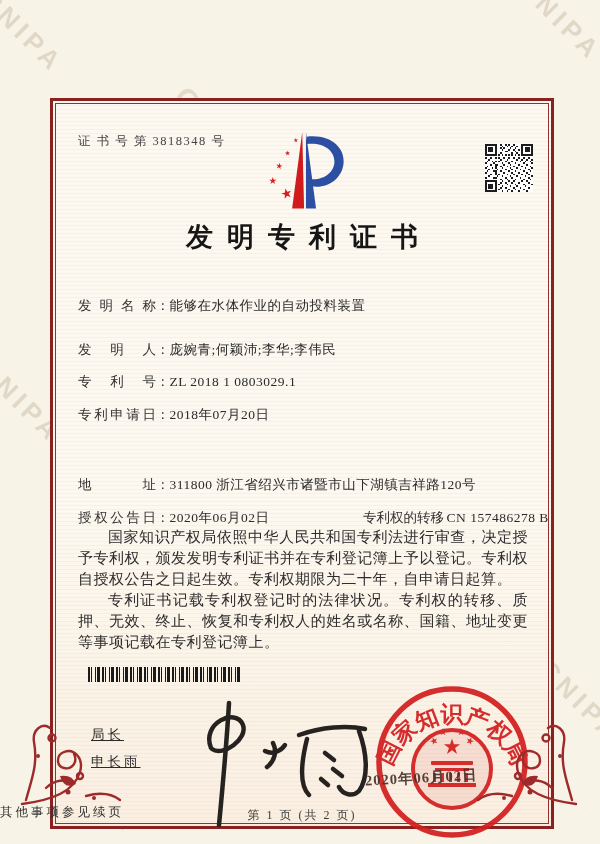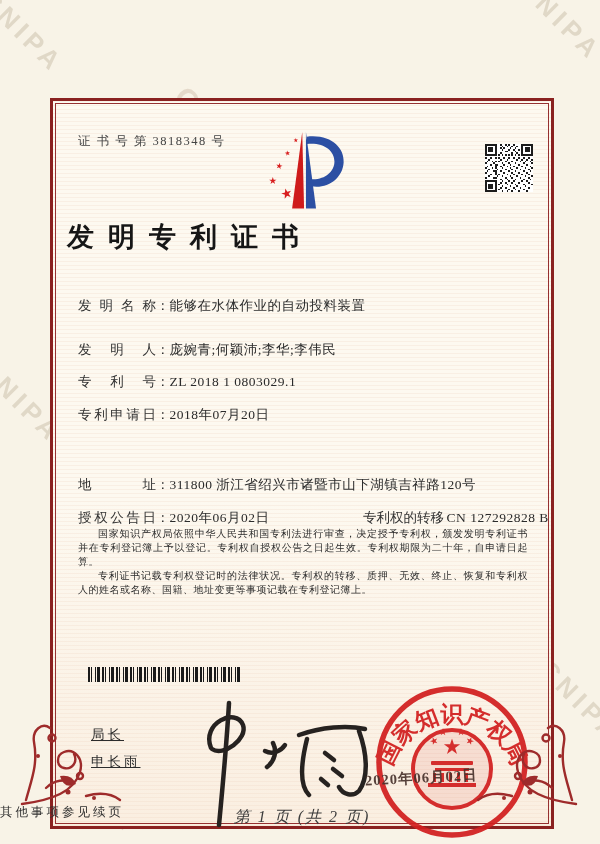--- a/index.html
+++ b/index.html
@@ -35,40 +35,40 @@
   }
   .cert::after {
     content:""; position:absolute; inset:2px; border:1px solid #963030; pointer-events:none;
   }
   .cert-no {
     position:absolute; left:25px; top:32px; font-size:12.5px; letter-spacing:1.5px; color:#444;
   }
   .logo { position:absolute; left:206px; top:28px; width:92px; height:88px; }
   .qr { position:absolute; left:432px; top:43px; width:48px; height:48px; }
   .title {
-    position:absolute; left:0; right:0; top:118px; text-align:left;
+    position:absolute; left:0; right:0; top:118px; text-align:center;
     font-size:27px; font-weight:bold; color:#161616;
     letter-spacing:14px; text-indent:14px;
   }
   
   .frow { position:absolute; left:25px; right:22px; font-size:13.5px; color:#2e2e2e; white-space:nowrap; }
   .flabel {
     display:inline-block; width:78px; vertical-align:bottom;
     text-align:justify; text-align-last:justify; color:#333;
   }
   .fcolon { display:inline-block; color:#333; }
   .fvalue { color:#2b2b2b; letter-spacing:0.5px; }
   #f1{top:196px} #f2{top:240px} #f3{top:272px} #f4{top:305px}
   #f5{top:338px} #f6{top:375px} #f7{top:408px}
   .fpair2 { position:absolute; left:285px; top:0; }
   .fpair2 .flabel { width:70px; }
   
   .paras { position:absolute; left:25px; right:23px; top:426px; }
   .paras p {
-    margin:0; font-size:10px; line-height:14px; color:#2d2d2d;
+    margin:0; font-size:15px; line-height:21px; color:#2d2d2d;
     text-align:justify; text-indent:2em; letter-spacing:0.5px;
   }
   
   .barcode {
     position:absolute; left:35px; top:566px; width:152px; height:15px;
     background:repeating-linear-gradient(90deg,
       #1a1a1a 0 2px, transparent 2px 3px,
       #1a1a1a 3px 4px, transparent 4px 7px,
       #1a1a1a 7px 8px, transparent 8px 9px,
       #1a1a1a 9px 12px, transparent 12px 14px);
@@ -80,21 +80,21 @@
   
   .seal { position:absolute; left:320px; top:582px; width:158px; height:158px; z-index:5; opacity:0.93; }
   .seal-date {
     position:absolute; left:312px; top:666px; width:170px; z-index:6;
     font-size:14.5px; font-weight:bold; color:rgba(72,50,44,0.92);
     letter-spacing:1px; transform:rotate(-3deg); white-space:nowrap;
   }
   
   .page-num {
     position:absolute; left:0; right:0; top:706px; text-align:center;
-    font-size:16px; color:#3c3c3c; letter-spacing:2px; z-index:2;font-style:italic;
+    font-size:12px; color:#3c3c3c; letter-spacing:2px; z-index:2;
   }
   .footer-note {
     position:absolute; left:0; right:0; top:804px; 
     font-size:12.5px; color:#2f2f2f; letter-spacing:3px; z-index:1;
   }
   
   .orn { position:absolute; z-index:4; }
   .orn-left  { left:16px;  top:680px; }
   .orn-right { left:452px; top:680px; transform:scaleX(-1); }
 </style>
@@ -161,21 +161,21 @@
     <span class="flabel">专利号</span><span class="fcolon">：</span><span class="fvalue">ZL 2018 1 0803029.1</span>
   </div>
   <div class="frow" id="f4">
     <span class="flabel">专利申请日</span><span class="fcolon">：</span><span class="fvalue">2018年07月20日</span>
   </div>
   <div class="frow" id="f6">
     <span class="flabel">地址</span><span class="fcolon">：</span><span class="fvalue">311800 浙江省绍兴市诸暨市山下湖镇吉祥路120号</span>
   </div>
   <div class="frow" id="f7">
     <span><span class="flabel">授权公告日</span><span class="fcolon">：</span><span class="fvalue">2020年06月02日</span></span>
-    <span class="fpair2"><span class="flabel">专利权的转移</span><span class="fcolon">：</span><span class="fvalue">CN 127292828 B</span></span>
+    <span class="fpair2"><span class="flabel">专利权的转移</span><span class="fcolon">：</span><span class="fvalue">CN 157486278 B</span></span>
   </div>
 
   <div class="paras">
     <p>国家知识产权局依照中华人民共和国专利法进行审查，决定授予专利权，颁发发明专利证书并在专利登记簿上予以登记。专利权自授权公告之日起生效。专利权期限为二十年，自申请日起算。</p>
     <p>专利证书记载专利权登记时的法律状况。专利权的转移、质押、无效、终止、恢复和专利权人的姓名或名称、国籍、地址变更等事项记载在专利登记簿上。</p>
   </div>
 
   <div class="barcode"></div>
 
   <div class="signer">

